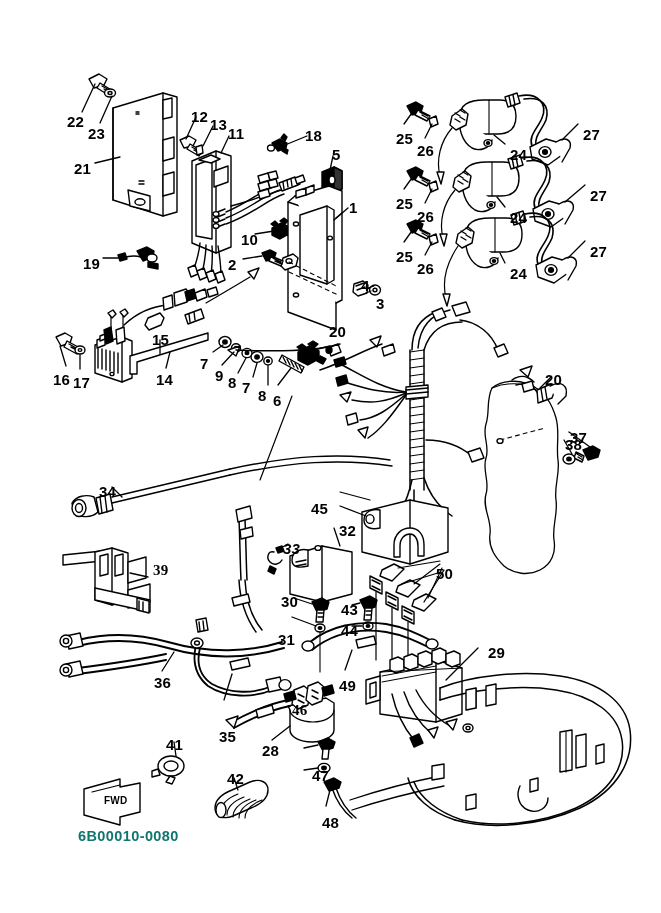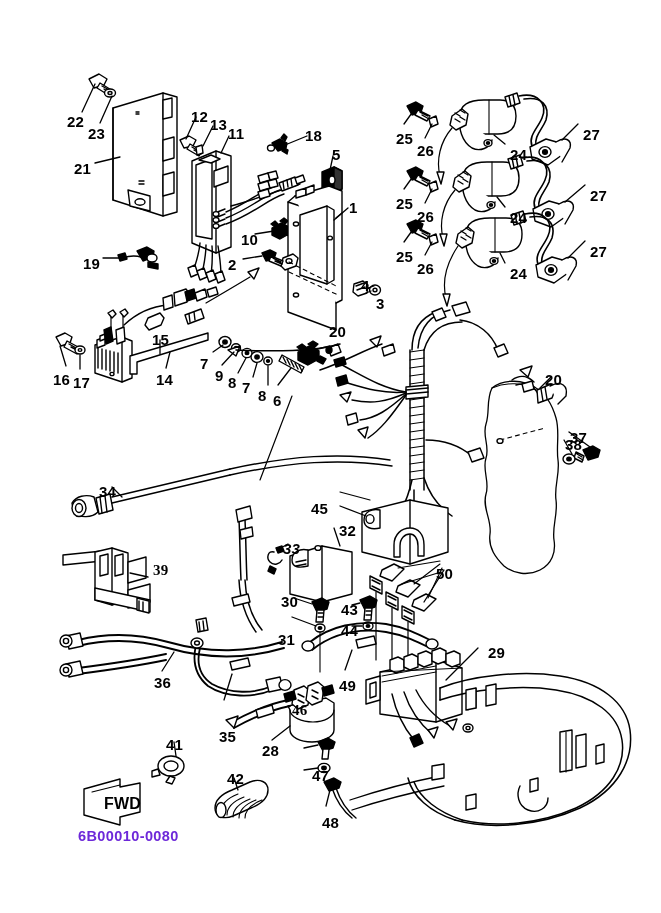--- a/index.html
+++ b/index.html
@@ -5,22 +5,22 @@
 <style>
   html,body{margin:0;padding:0;background:#ffffff;}
   body{width:661px;height:913px;overflow:hidden;
        font-family:"Liberation Sans", sans-serif;}
   #sheet{position:relative;width:661px;height:913px;background:#fff;}
   #art{position:absolute;left:0;top:0;width:661px;height:913px;}
   .lbl{position:absolute;font-family:"Liberation Sans",sans-serif;
        font-weight:bold;font-size:15px;color:#000;line-height:1;
        white-space:nowrap;letter-spacing:.2px;}
   #diagid{position:absolute;left:78px;top:828px;font-size:14.5px;
-          font-weight:bold;letter-spacing:.4px;color:#6d28d9;}
-  .fwdtxt{font-size:16px;font-weight:bold;}
+          font-weight:bold;letter-spacing:.4px;color:#0f766e;}
+  .fwdtxt{font-size:10px;font-weight:bold;}
 </style>
 </head>
 <body>
 
 <div id="sheet">
 
   <svg id="art" viewBox="0 0 661 913" xmlns="http://www.w3.org/2000/svg" fill="none" stroke="#000" stroke-width="1.4" stroke-linecap="round" stroke-linejoin="round">
 
     <g>
       <path d="M113 108 L163 93 L177 97 L177 212 L163 216 L113 200 Z" fill="#fff"></path>

